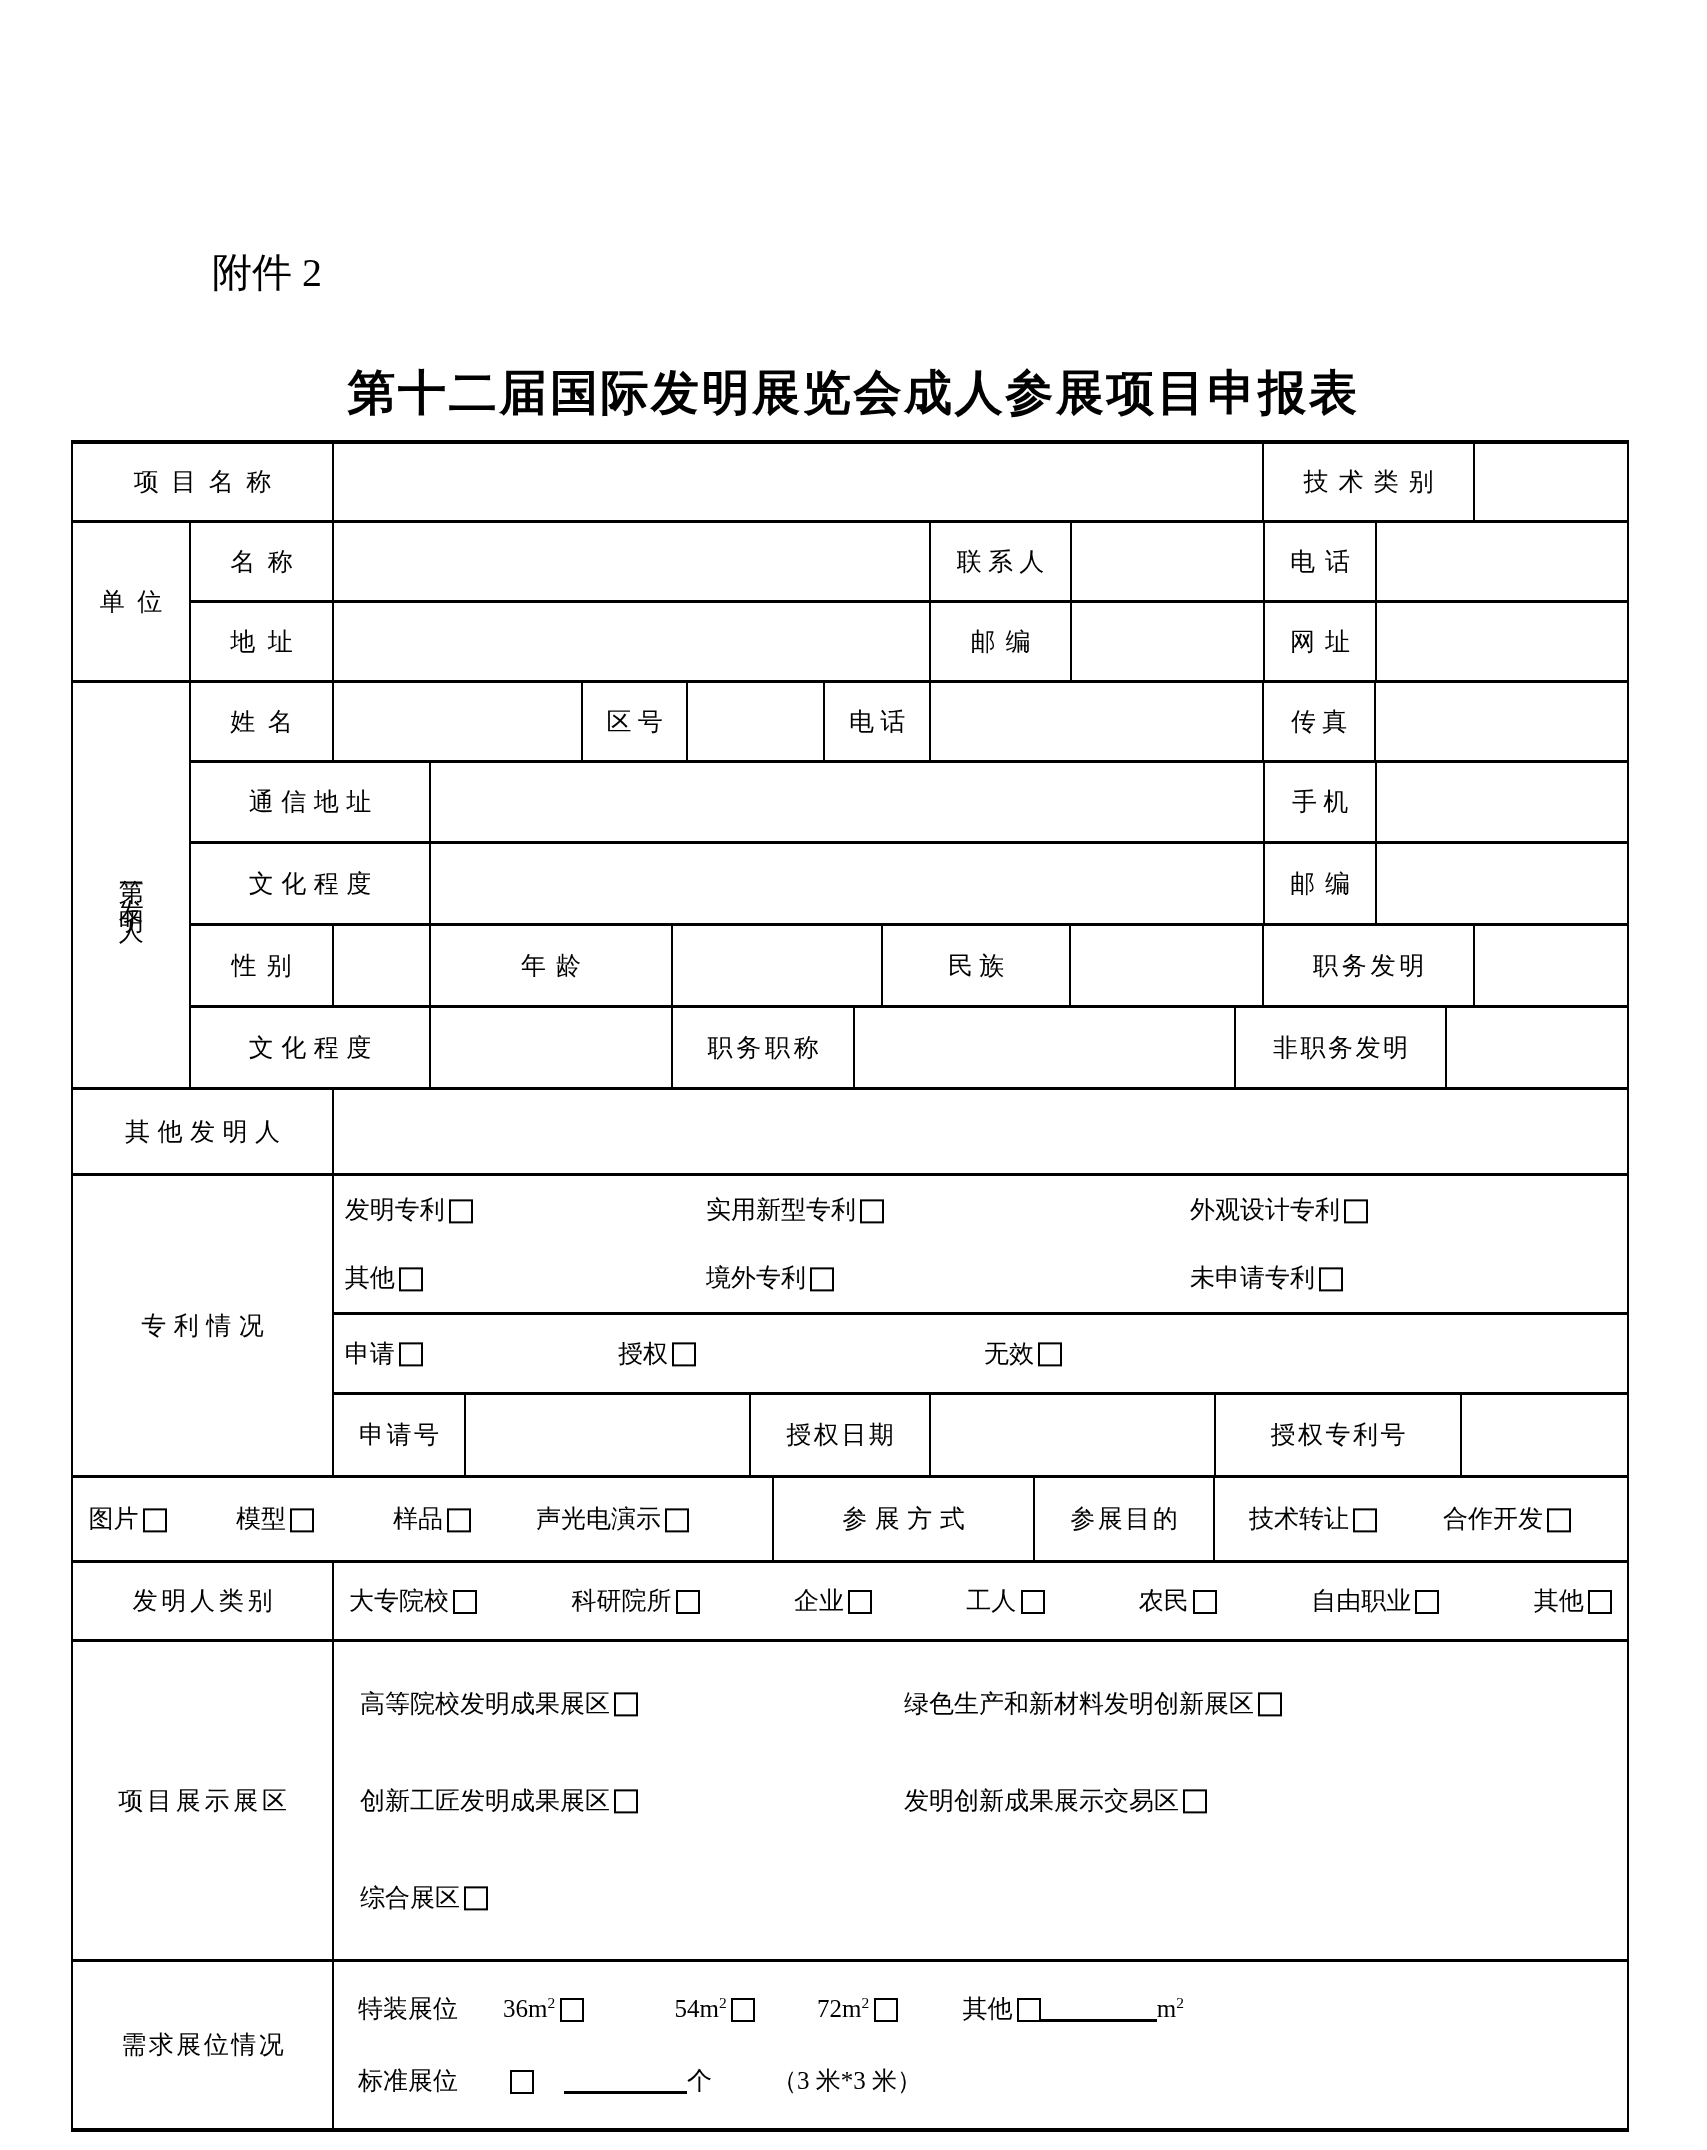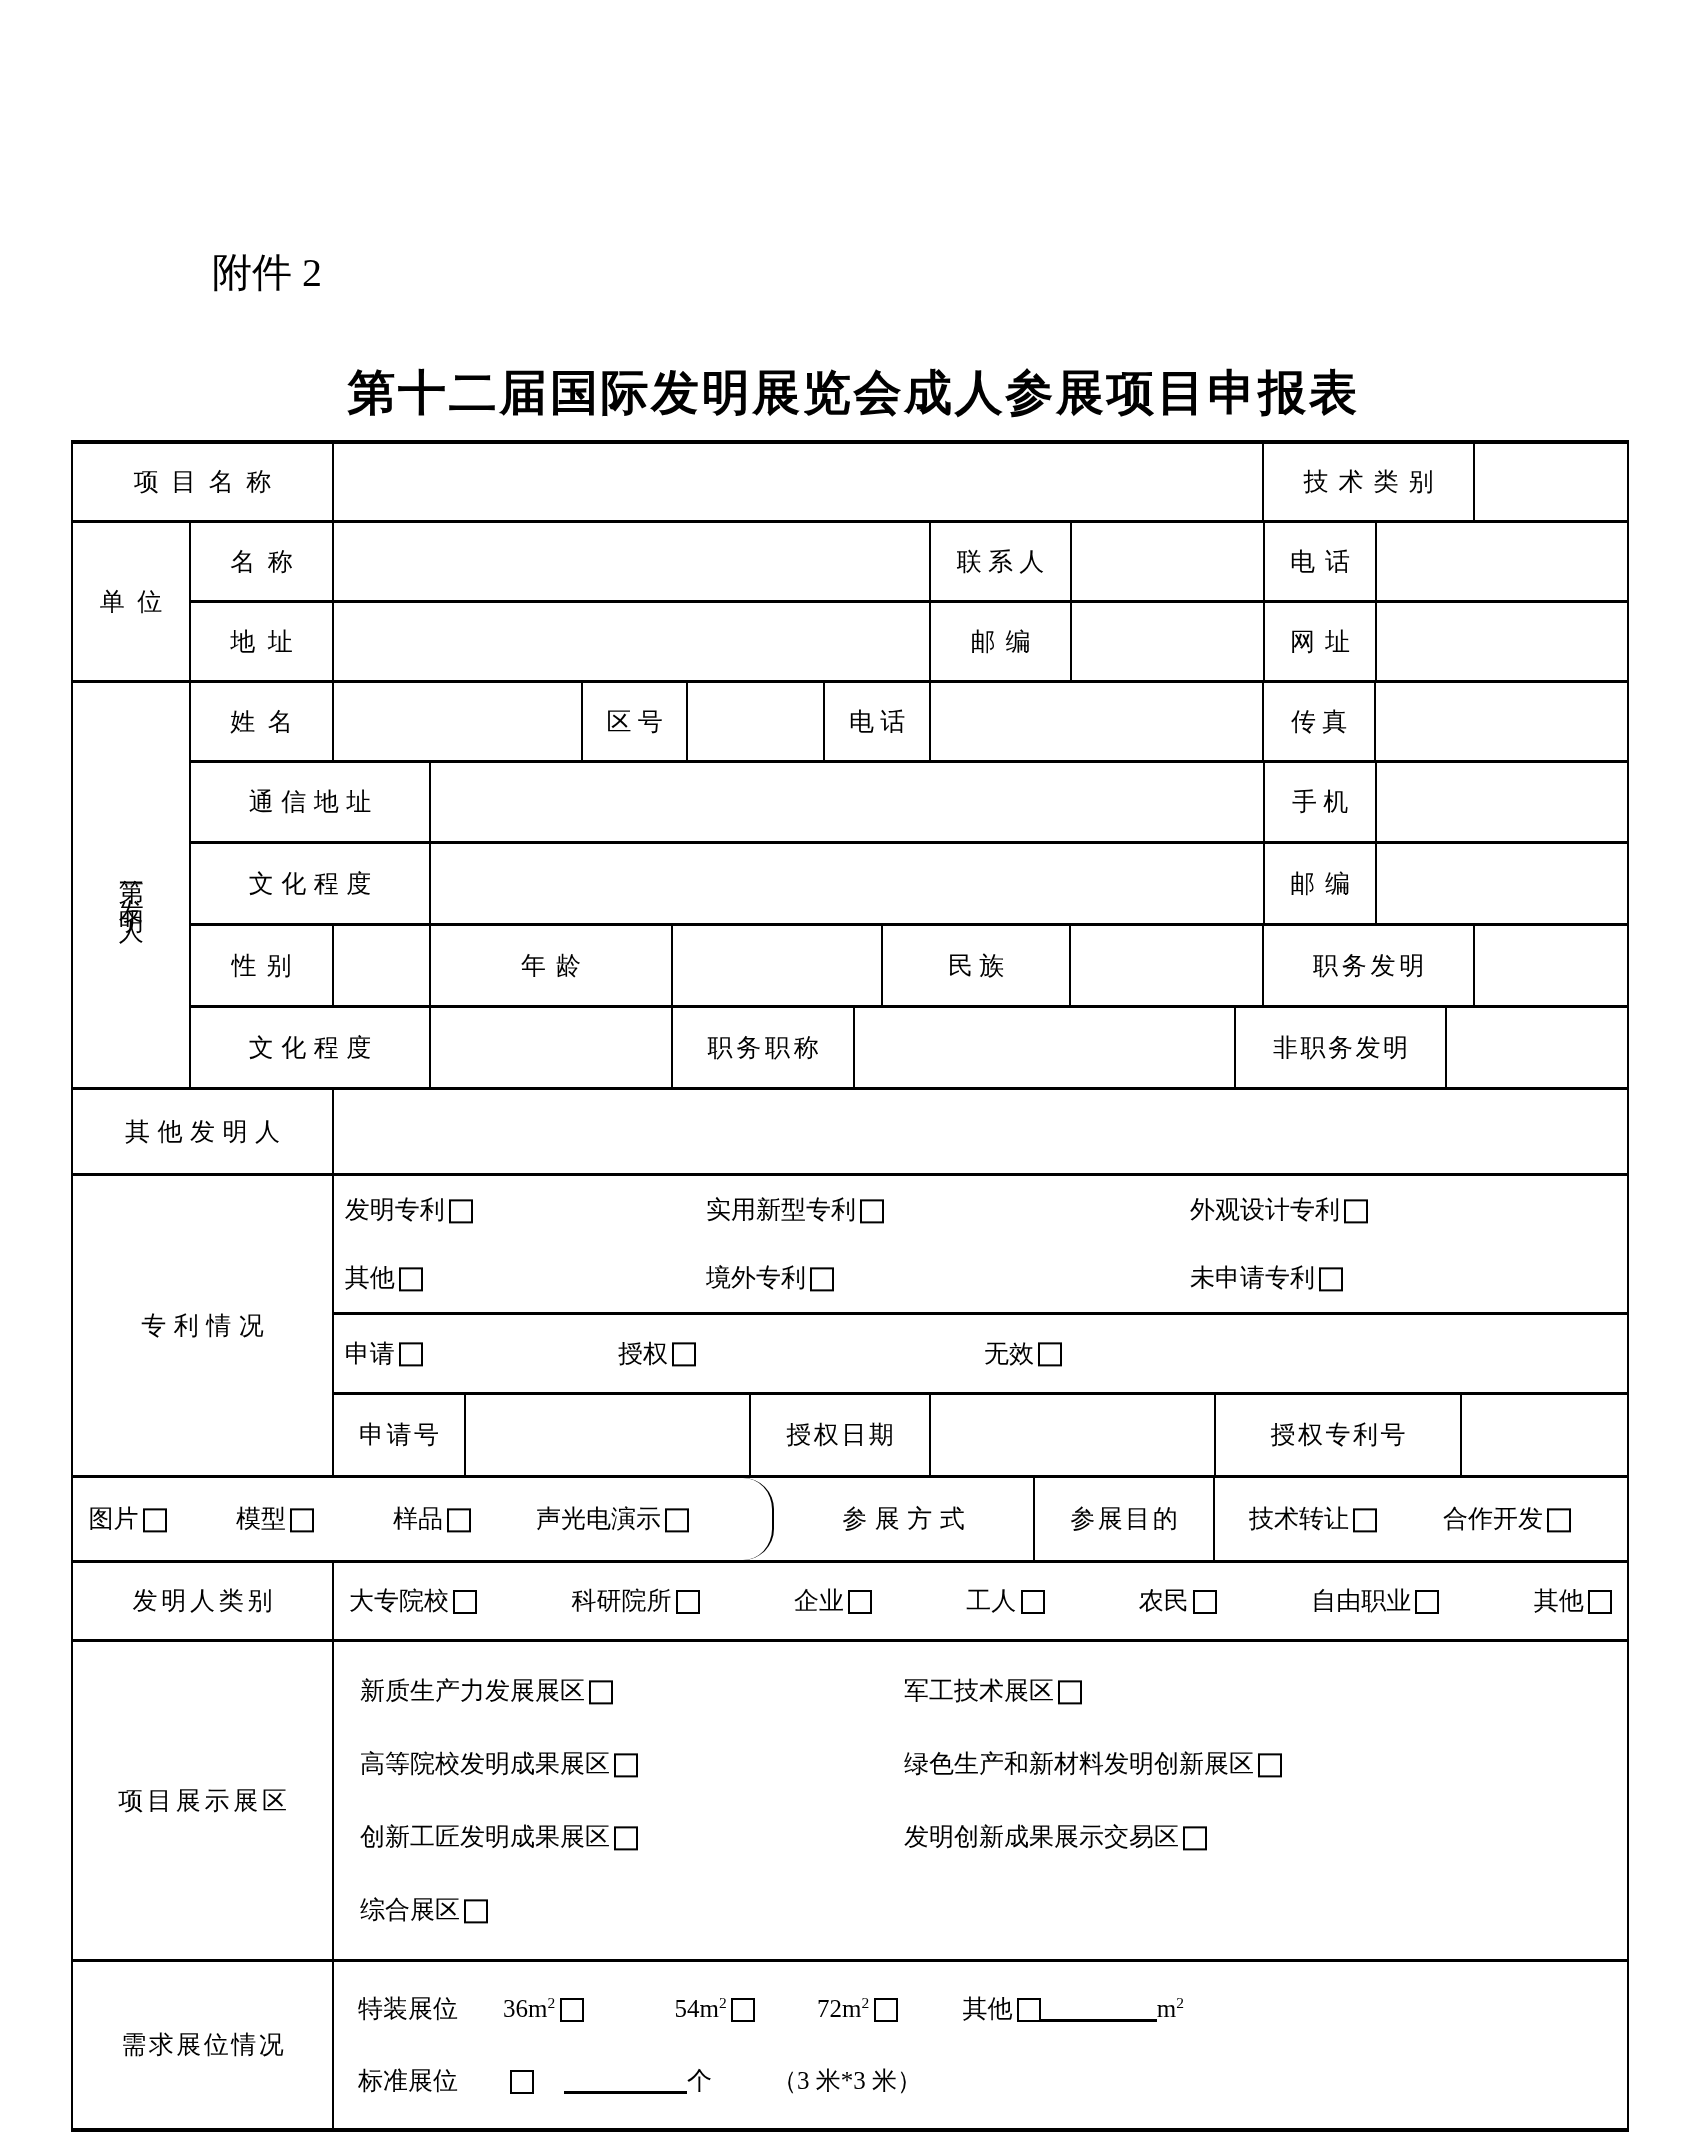--- a/index.html
+++ b/index.html
@@ -35,21 +35,21 @@
   .ls40{letter-spacing:.40em;padding-left:.40em;}
   .ls50{letter-spacing:.50em;padding-left:.50em;}
 
   .vlabel{writing-mode:vertical-lr;text-orientation:upright;letter-spacing:.40em;}
 
   .cb{display:inline-block;width:20px;height:20px;border:2.2px solid #000;
       margin-left:4.3px;flex-shrink:0;position:relative;top:1.3px;}
   .mtext{display:inline-block;white-space:nowrap;}
   sup{font-size:0.62em;}
 
-  .optcol{flex-direction:column;justify-content:space-evenly;align-items:stretch;padding:0;border-radius:31px;}
+  .optcol{flex-direction:column;justify-content:space-evenly;align-items:stretch;padding:0;}
   .optline{position:relative;flex:1;min-height:39px;}
   .opt{position:absolute;top:50%;transform:translateY(-50%);display:inline-flex;
        align-items:center;white-space:nowrap;}
 
   .cats{justify-content:space-between;padding:0 15px;}
   .copt{display:inline-flex;align-items:center;white-space:nowrap;}
 
   .bline{display:flex;align-items:center;padding-left:24px;white-space:nowrap;}
   .uline{display:inline-block;border-bottom:3px solid #000;height:0;width:116px;
          position:relative;top:11.2px;}
@@ -277,30 +277,20 @@
             <span class="cb"></span>
           </span>
       </div>
     </div>
 
     <div class="tr" style="height:320px">
       <div class="td lbl ls15" style="width:261px">项目展示展区</div>
       <div class="td last optcol" style="padding:13px 0">
         <div class="optline">
           <span class="opt" style="left:26px">
-              <span>新质生产力发展展区</span>
-              <span class="cb"></span>
-            </span>
-          <span class="opt" style="left:570px">
-              <span>军工技术展区</span>
-              <span class="cb"></span>
-            </span>
-        </div>
-        <div class="optline">
-          <span class="opt" style="left:26px">
               <span>高等院校发明成果展区</span>
               <span class="cb"></span>
             </span>
           <span class="opt" style="left:570px">
               <span>绿色生产和新材料发明创新展区</span>
               <span class="cb"></span>
             </span>
         </div>
         <div class="optline">
           <span class="opt" style="left:26px">

